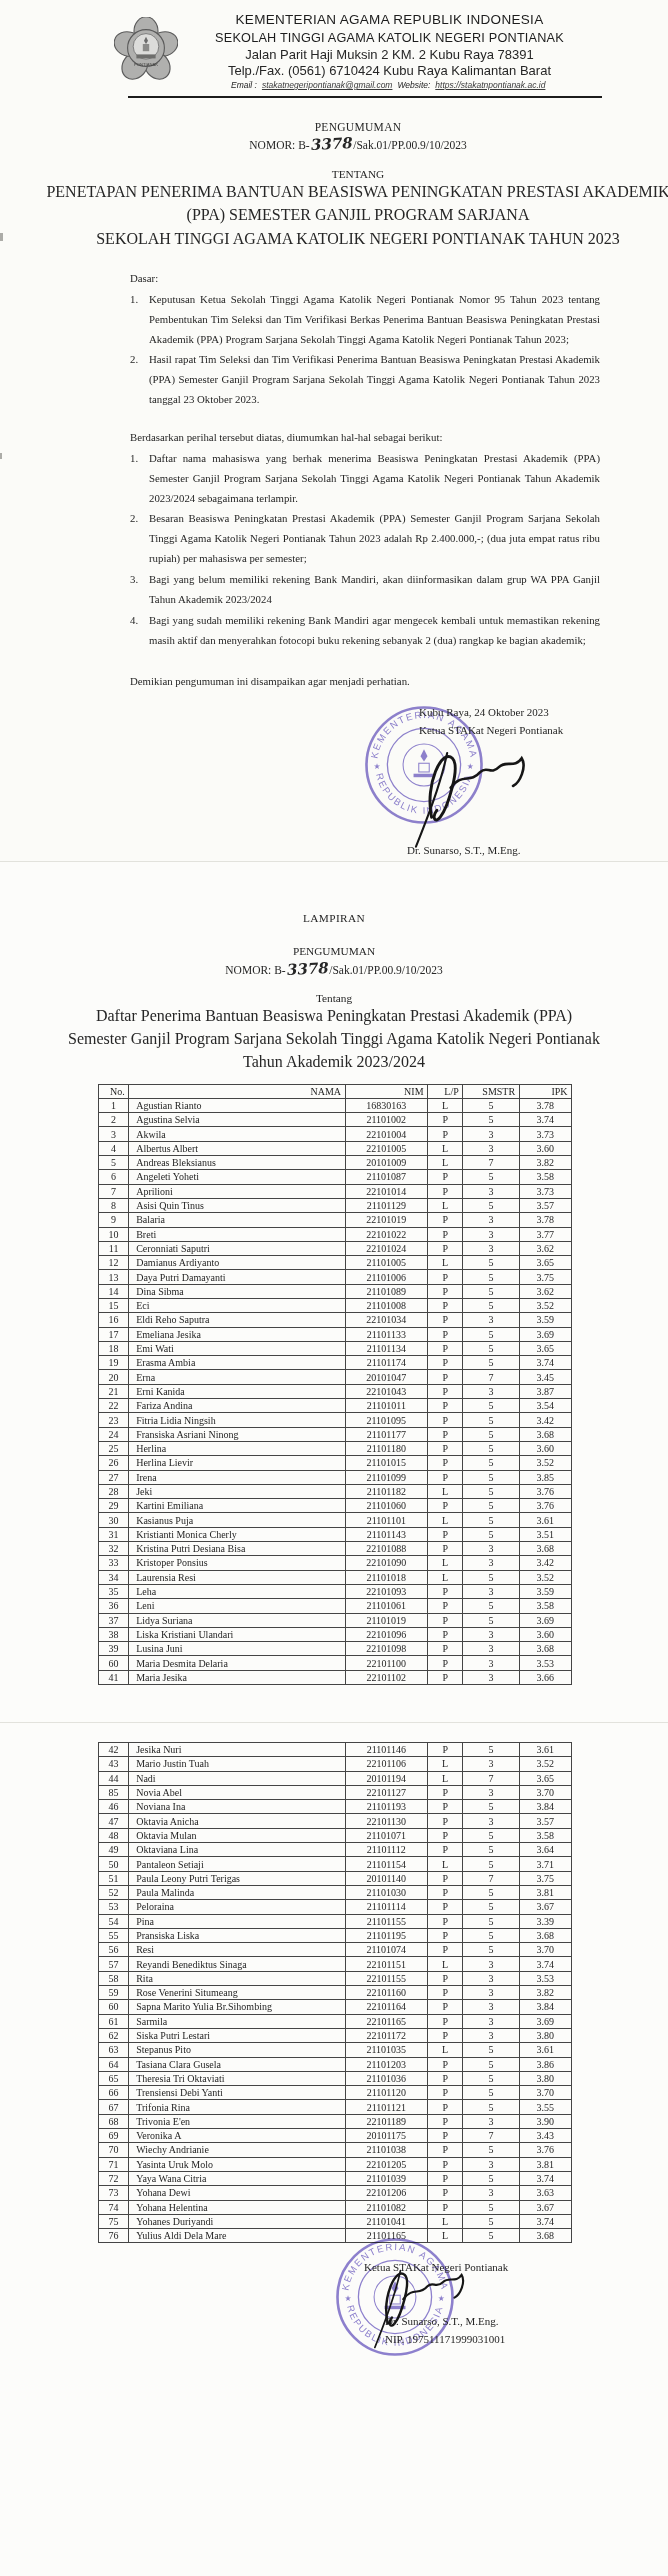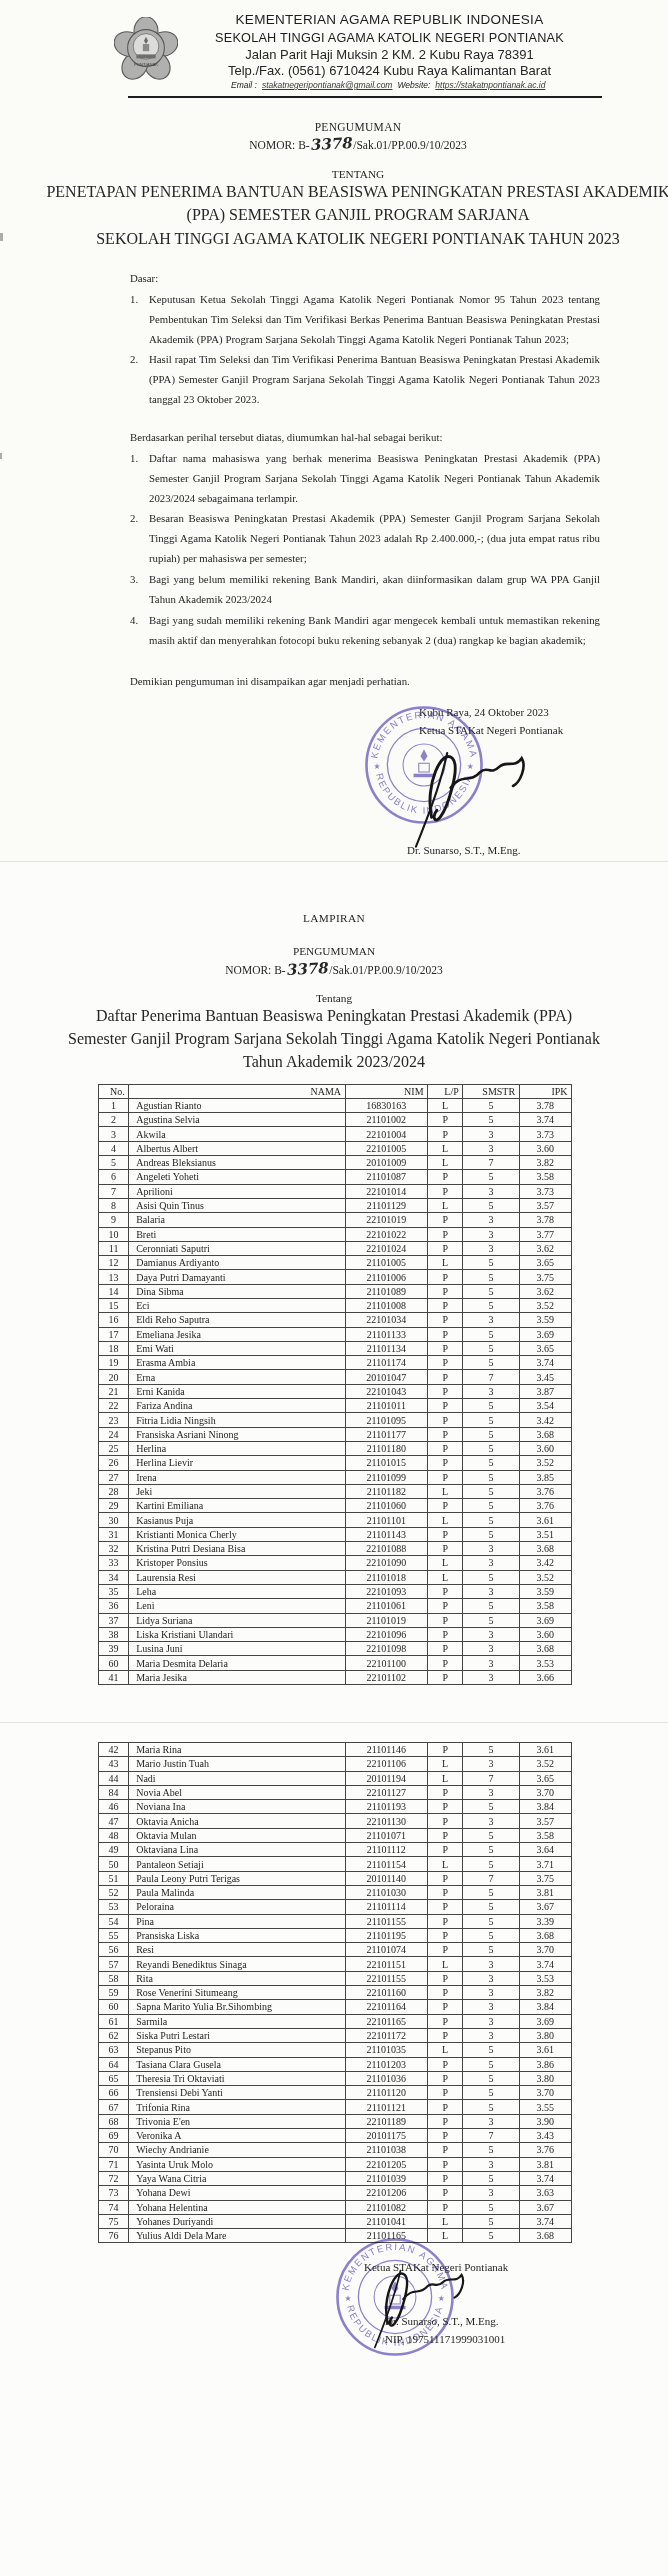--- a/index.html
+++ b/index.html
@@ -579,21 +579,21 @@
           <col style="width:30px">
           <col style="width:215px">
           <col style="width:82px">
                 <col style="width:35px">
           <col style="width:56px">
           <col style="width:52px">
         </colgroup>
       <tbody id="roster-body-2">
           <tr>
             <td class="c0">42</td>
-            <td class="c1">Maria Rina</td>
+            <td class="c1">Jesika Nuri</td>
             <td class="c2">21101146</td>
             <td class="c3">P</td>
             <td class="c4">5</td>
             <td class="c5">3.61</td>
           </tr>
           <tr>
             <td class="c0">43</td>
             <td class="c1">Mario Justin Tuah</td>
             <td class="c2">22101106</td>
             <td class="c3">L</td>
@@ -602,21 +602,21 @@
           </tr>
           <tr>
             <td class="c0">44</td>
             <td class="c1">Nadi</td>
             <td class="c2">20101194</td>
             <td class="c3">L</td>
             <td class="c4">7</td>
             <td class="c5">3.65</td>
           </tr>
           <tr>
-            <td class="c0">84</td>
+            <td class="c0">85</td>
             <td class="c1">Novia Abel</td>
             <td class="c2">22101127</td>
             <td class="c3">P</td>
             <td class="c4">3</td>
             <td class="c5">3.70</td>
           </tr>
           <tr>
             <td class="c0">46</td>
             <td class="c1">Noviana Ina</td>
             <td class="c2">21101193</td>

